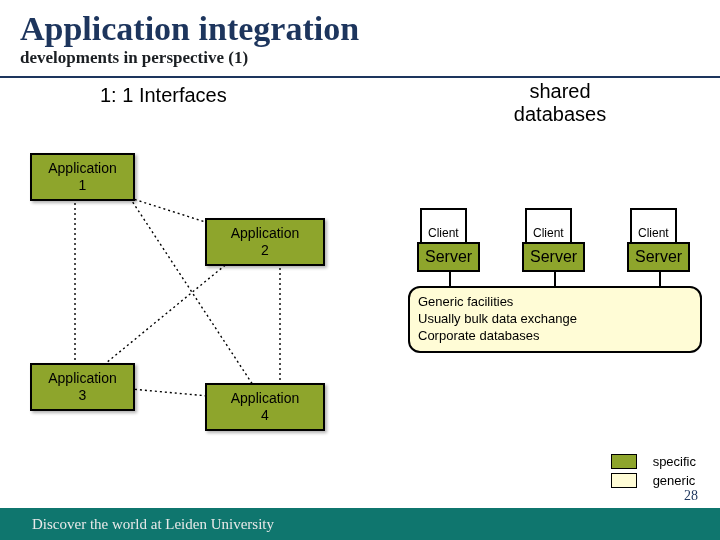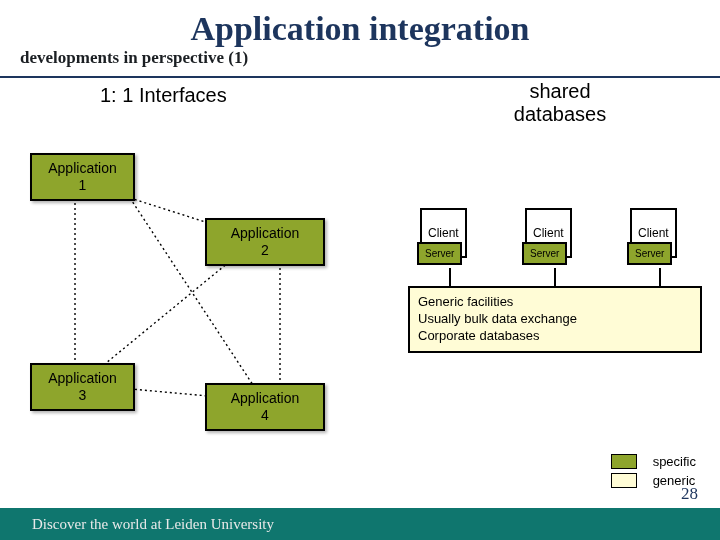--- a/index.html
+++ b/index.html
@@ -3,21 +3,21 @@
 <meta charset="utf-8">
 <style>
   * { box-sizing: border-box; margin: 0; padding: 0; }
   body {
     width: 720px; height: 540px;
     font-family: Georgia, "Times New Roman", serif;
     background: #fff; color: #000; position: relative; overflow: hidden;
   }
   .title {
     color: #1d355d; font-weight: 700;
-    font-size: 34px; padding: 10px 20px 0 20px; text-align: center;
+    font-size: 34px; padding: 10px 20px 0 20px;
   }
   .subtitle {
     color: #1b1f23; font-weight: 700;
     font-size: 17px; padding: 0 20px 8px 20px;
     border-bottom: 2px solid #1d355d; margin-bottom: 0;
   }
   .headings { position: relative; height: 60px; font-family: Arial, sans-serif; }
   .h-left { position: absolute; left: 100px; top: 6px; font-size: 20px; }
   .h-right { position: absolute; left: 500px; top: 2px; width: 120px; text-align: center; font-size: 20px; }
   .diagram { position: relative; width: 720px; height: 340px; font-family: Arial, sans-serif; }
@@ -27,21 +27,21 @@
     box-shadow: 2px 2px 3px rgba(0,0,0,.3);
     display: flex; align-items: center; justify-content: center;
     text-align: center; font-size: 14px; line-height: 1.2;
   }
   .client {
     position: absolute; border: 2px solid #000;
     background: #fff; font-size: 12px; padding: 16px 6px;
   }
   .server {
     position: absolute; background: #8ea52c; border: 2px solid #000;
-    font-size: 10px; padding: 4px 6px;
+    font-size: 16px; padding: 4px 6px;
   }
   .genericbox {
     position: absolute; background: #fffcd6; border: 2px solid #000;
     font-size: 13px; padding: 6px 8px; line-height: 1.3;
   }
   .legend { position: absolute; right: 24px; bottom: 48px; font-family: Arial, sans-serif; font-size: 13px; }
   .legend-row { display: flex; align-items: center; gap: 16px; margin-bottom: 4px; }
   .swatch { width: 26px; height: 15px; border: 1.5px solid #000; }
   .sw-green { background: #8ea52c; }
   .sw-yellow { background: #fffcd6; }
@@ -50,21 +50,21 @@
     background: #0f766e; color: #e9e9e9;
     font-family: Georgia, serif; font-size: 15px;
     display: flex; align-items: center; padding-left: 32px;
   }
   .footer-logo {
     position: absolute; left: 8px; bottom: 6px; width: 20px; height: 20px;
     border-radius: 50%; background: #b9141d;
   }
   .pagenum {
     position: absolute; right: 22px; bottom: 36px;
-    color: #1d355d; font-family: Georgia, serif; font-size: 17px;
+    color: #1d355d; font-family: Georgia, serif; font-size: 14px;
   }
   svg.conn { position: absolute; left: 0; top: 0; pointer-events: none; }
 </style>
 </head>
 <body>
 
 <div class="title">Application integration</div>
 <div class="subtitle">developments in perspective (1)</div>
 
 <div class="headings">
@@ -98,21 +98,21 @@
 4</div>
 
   <div class="client" style="left:420px; top:70px;">Client</div>
   <div class="client" style="left:525px; top:70px;">Client</div>
   <div class="client" style="left:630px; top:70px;">Client</div>
 
   <div class="server" style="left:417px; top:104px;">Server</div>
   <div class="server" style="left:522px; top:104px;">Server</div>
   <div class="server" style="left:627px; top:104px;">Server</div>
 
-  <div class="genericbox" style="left:408px; top:148px; width:294px;">
+  <div class="genericbox" style="left:408px; top:148px; width:294px;border-radius:12px;">
     <div>Generic facilities</div>
     <div>Usually bulk data exchange</div>
     <div>Corporate databases</div>
   </div>
 </div>
 
 <div class="legend">
   <div class="legend-row">
     <div class="swatch sw-green"></div>
     <span>specific</span>

